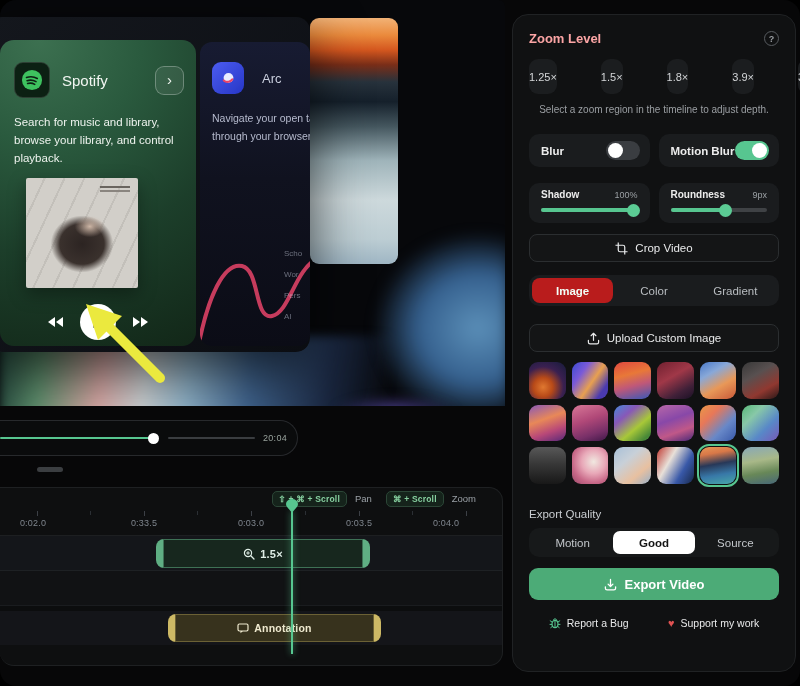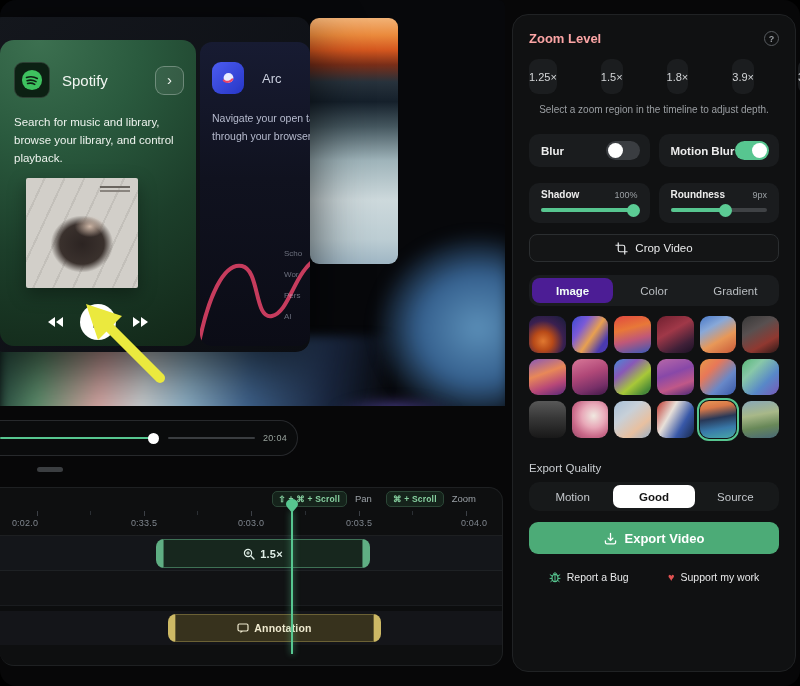--- a/index.html
+++ b/index.html
@@ -127,21 +127,21 @@
   .slider-top .lbl { font-size:10px; font-weight:700; color:#ececec; }
   .slider-top .val { font-size:9px; color:#9ba0a4; }
   .slider-track { position:relative; height:4px; border-radius:2px; background:#3f4245; margin-top:8px; }
   .slider-fill { position:relative; height:4px; border-radius:2px; background:#57c690; }
   .slider-knob { position:absolute; right:-6px; top:-4.5px; width:13px; height:13px; border-radius:50%; background:#5bcb94; }
   .wide-btn { height:28px; border:1px solid #2b2e30; border-radius:8px; background:#141516; display:flex; align-items:center; justify-content:center; gap:7px;
     color:#e8e9ea; font-size:11.5px; font-weight:500; }
   .crop-btn { margin-top:11px; }
   .bg-tabs { display:flex; margin-top:13px; background:#1a1c1e; border-radius:10px; padding:3px; height:31px; }
   .bg-tab { flex:1; display:flex; align-items:center; justify-content:center; font-size:11.5px; color:#b9bdc1; border-radius:8px; }
-  .bg-tab.active { background:#4c1d95; color:#f2fff8; font-weight:700;text-align:right; }
+  .bg-tab.active { background:#b91c1c; color:#f2fff8; font-weight:700;text-align:right; }
   .upload-btn { margin-top:18px; }
   #wallpaper-grid { display:grid; grid-template-columns:repeat(6,1fr); gap:6px; margin-top:10px; }
   .wp { aspect-ratio:1; border-radius:9px; }
   .wp.sel { outline:2px solid #57c690; outline-offset:1px; }
   .eq-label { margin-top:24px; font-size:11.5px; color:#c9cdd1; }
   .eq-seg { display:flex; margin-top:8px; background:#17191a; border-radius:10px; padding:3px; height:29px; }
   .eq-opt { flex:1; display:flex; align-items:center; justify-content:center; font-size:11.5px; color:#c2c6ca; border-radius:7px; }
   .eq-opt.active { background:#fff; color:#141414; font-weight:700; }
   .export-btn { margin-top:11px; height:32px; background:#4cab77; border-radius:9px; display:flex; align-items:center; justify-content:center; gap:8px;
     color:#fff; font-size:13px; font-weight:700; }
@@ -248,25 +248,25 @@
     <div class="tl-ruler">
       <div class="tick" style="left:37px"></div>
         <div class="tick minor" style="left:90px"></div>
       <div class="tick" style="left:144px"></div>
         <div class="tick minor" style="left:197px"></div>
       <div class="tick" style="left:251px"></div>
         <div class="tick minor" style="left:305px"></div>
       <div class="tick" style="left:359px"></div>
         <div class="tick minor" style="left:412px"></div>
       <div class="tick" style="left:466px"></div>
-      <span class="rlabel" style="left:3px">0:02.0</span>
+      <span class="rlabel" style="left:11px">0:02.0</span>
       <span class="rlabel" style="left:122px">0:33.5</span>
       <span class="rlabel" style="left:229px">0:03.0</span>
       <span class="rlabel" style="left:337px">0:03.5</span>
-      <span class="rlabel" style="left:452px">0:04.0</span>
+      <span class="rlabel" style="left:424px">0:04.0</span>
     </div>
 
     <div class="track zoomtrack">
       <div class="segment seg-zoom" style="left:156px; width:214px;">
         <div class="seg-inner"></div>
         <span class="seg-icon">
           <svg width="12" height="12" viewBox="0 0 12 12">
             <circle cx="5" cy="5" r="3.6" stroke="#dfeee6" stroke-width="1.2" fill="none"></circle>
             <path d="M7.8 7.8 L11 11" stroke="#dfeee6" stroke-width="1.3" stroke-linecap="round"></path>
             <path d="M5 3.6v2.8M3.6 5h2.8" stroke="#dfeee6" stroke-width="1" stroke-linecap="round"></path>
@@ -364,20 +364,27 @@
       </svg>
       <span>Crop Video</span>
     </div>
 
     <div class="bg-tabs">
       <span class="bg-tab active">Image</span>
       <span class="bg-tab">Color</span>
       <span class="bg-tab">Gradient</span>
     </div>
 
+    <div class="wide-btn upload-btn">
+      <svg width="13" height="13" viewBox="0 0 14 14">
+        <path d="M7 9V1.5M4.4 4 7 1.4 9.6 4" stroke="#e8e9ea" fill="none" stroke-width="1.3" stroke-linecap="round" stroke-linejoin="round"></path>
+        <path d="M1.5 9v2a1.8 1.8 0 0 0 1.8 1.8h7.4A1.8 1.8 0 0 0 12.5 11V9" stroke="#e8e9ea" fill="none" stroke-width="1.3" stroke-linecap="round"></path>
+      </svg>
+      <span>Upload Custom Image</span>
+    </div>
 
     <div id="wallpaper-grid">
         <div class="wp" style="background: radial-gradient(circle at 38% 68%, rgb(224, 120, 48) 0%, rgb(184, 74, 24) 28%, rgb(58, 32, 80) 60%, rgb(20, 27, 58) 100%);"></div>
         <div class="wp" style="background: linear-gradient(125deg, rgb(58, 74, 208) 0%, rgb(122, 90, 216) 28%, rgb(232, 160, 80) 55%, rgb(74, 58, 176) 82%);"></div>
         <div class="wp" style="background: linear-gradient(165deg, rgb(224, 72, 64) 0%, rgb(232, 120, 56) 35%, rgb(192, 88, 120) 62%, rgb(56, 88, 184) 100%);"></div>
         <div class="wp" style="background: linear-gradient(150deg, rgb(112, 32, 48) 0%, rgb(160, 56, 72) 40%, rgb(64, 32, 56) 75%, rgb(26, 16, 37) 100%);"></div>
         <div class="wp" style="background: linear-gradient(150deg, rgb(72, 120, 200) 0%, rgb(136, 168, 216) 30%, rgb(232, 152, 88) 62%, rgb(200, 88, 56) 100%);"></div>
         <div class="wp" style="background: linear-gradient(150deg, rgb(56, 56, 56) 0%, rgb(88, 80, 80) 35%, rgb(144, 56, 48) 70%, rgb(40, 24, 24) 100%);"></div>
         <div class="wp" style="background: linear-gradient(160deg, rgb(136, 88, 184) 0%, rgb(232, 136, 88) 40%, rgb(184, 72, 120) 70%, rgb(88, 40, 120) 100%);"></div>
         <div class="wp" style="background: linear-gradient(160deg, rgb(216, 120, 152) 0%, rgb(176, 72, 120) 42%, rgb(120, 48, 104) 75%, rgb(64, 24, 72) 100%);"></div>

